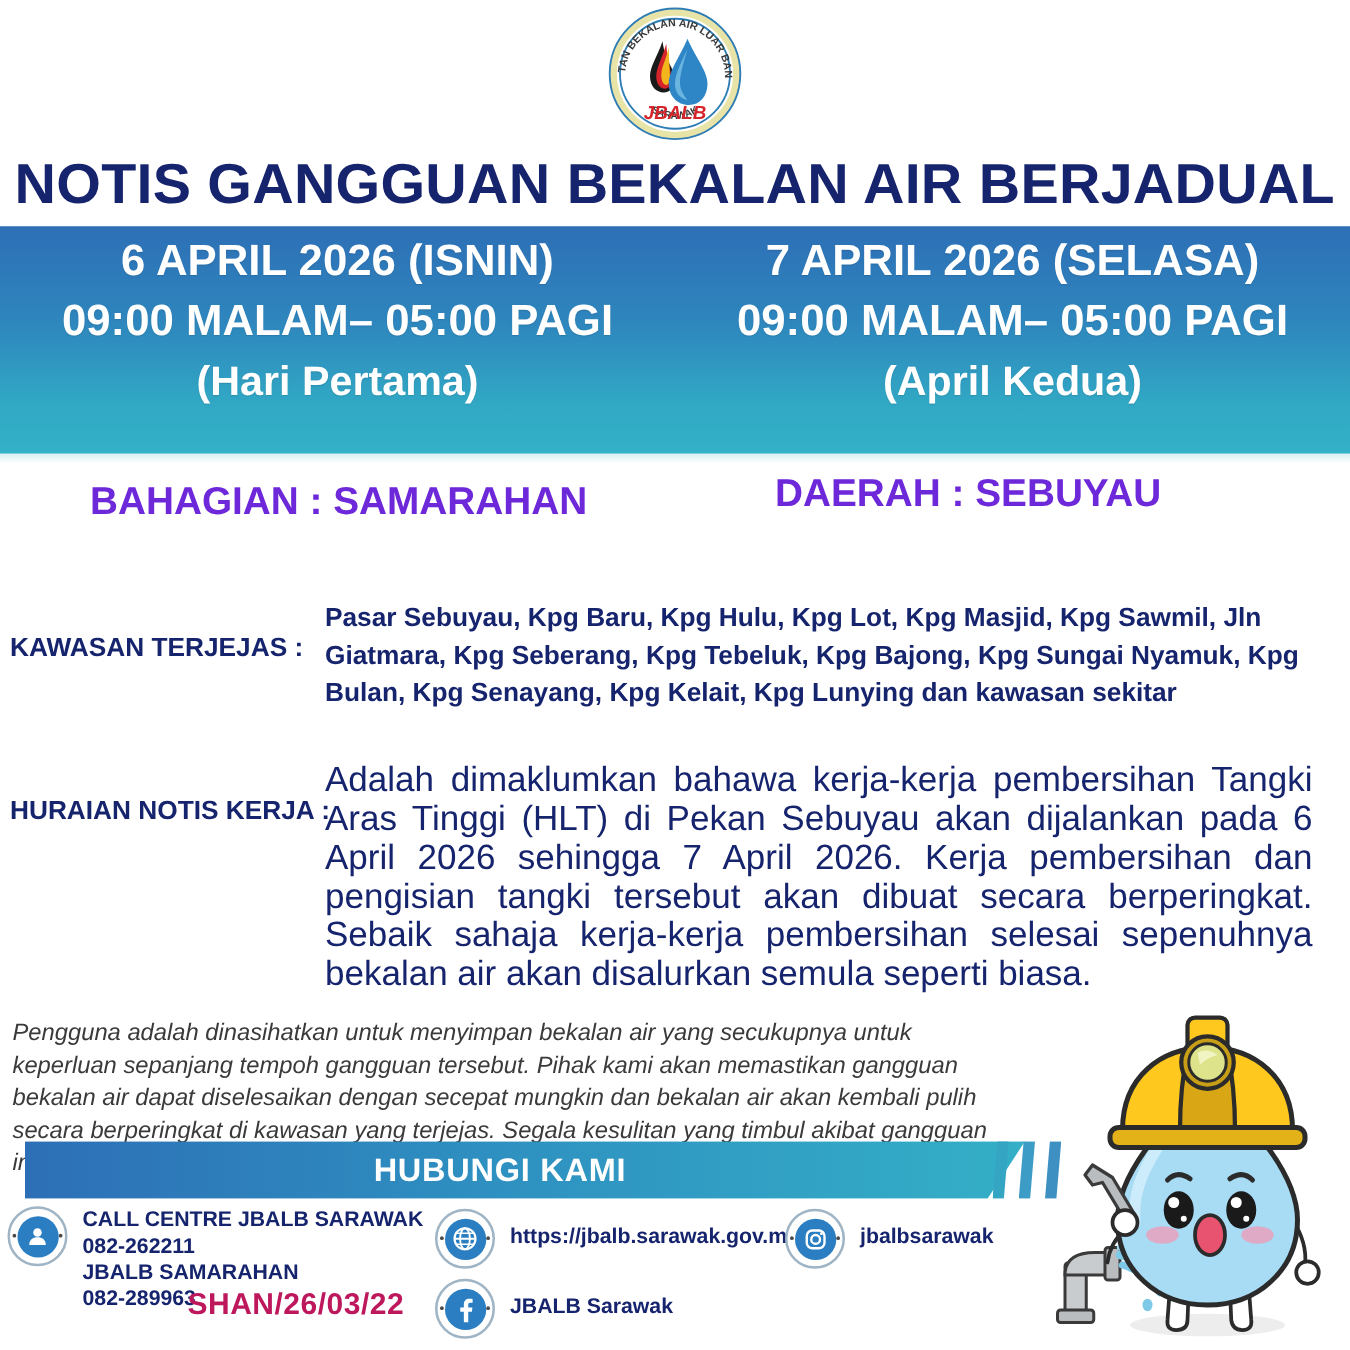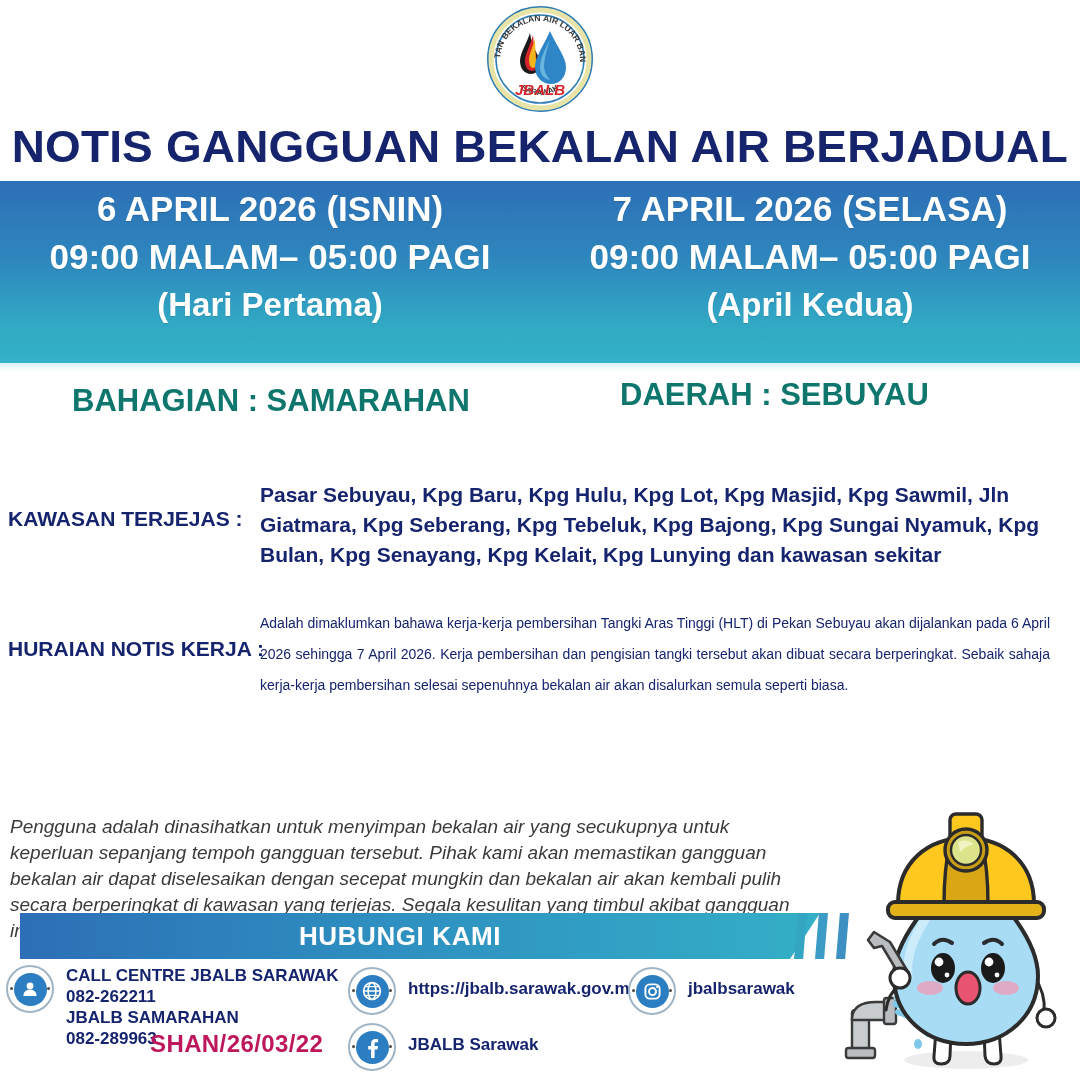--- a/index.html
+++ b/index.html
@@ -33,21 +33,21 @@
     color:#ffffff;font-size:35px;font-weight:bold;line-height:48px;white-space:nowrap;
     text-shadow:0 1px 1px rgba(0,0,0,.12);
   }
   .date-line.sub{font-size:33px;font-weight:bold;}
   .banner-fade{position:absolute;left:0;top:363px;width:1080px;height:8px;
     background:linear-gradient(180deg,#d8f0f4 0%,#ffffff 100%);}
 
   
   .division-row{position:absolute;left:0;top:383px;width:1080px;height:48px;}
   .division-item{
-    position:absolute;font-size:31px;font-weight:bold;color:#0f766e;white-space:nowrap;
+    position:absolute;font-size:31px;font-weight:bold;color:#6d28d9;white-space:nowrap;
   }
   .division-item.left{left:72px;top:0;}
   .division-item.right{left:620px;top:-6px;}
 
   
   .info-row{position:absolute;display:flex;}
   .info-label{
     font-size:21px;font-weight:bold;color:#16246E;white-space:nowrap;
     line-height:26px;
   }
@@ -55,21 +55,21 @@
     font-size:21px;font-weight:bold;color:#16246E;line-height:30px;
   }
   .info-value.body{font-weight:bold;}
 
   #row-areas{left:8px;top:480px;width:1064px;}
   #row-areas .info-label{width:252px;padding-top:26px;}
   #row-areas .info-value{width:790px;}
 
   #row-desc{left:8px;top:608px;width:1064px;}
   #row-desc .info-label{width:252px;padding-top:28px;}
-  #row-desc .info-value{width:790px;font-weight:normal;font-size:14px;line-height:31px;text-align:justify;}
+  #row-desc .info-value{width:790px;font-weight:normal;font-size:28px;line-height:31px;text-align:justify;}
 
   
   .advisory{
     position:absolute;left:10px;top:814px;width:790px;
     font-size:19px;font-style:italic;color:#3a3a3a;line-height:26px;
     font-family:"Liberation Sans",sans-serif;
   }
 
   
   .contact-bar{position:absolute;left:0;top:913px;width:1080px;height:46px;margin-left:20px;}

